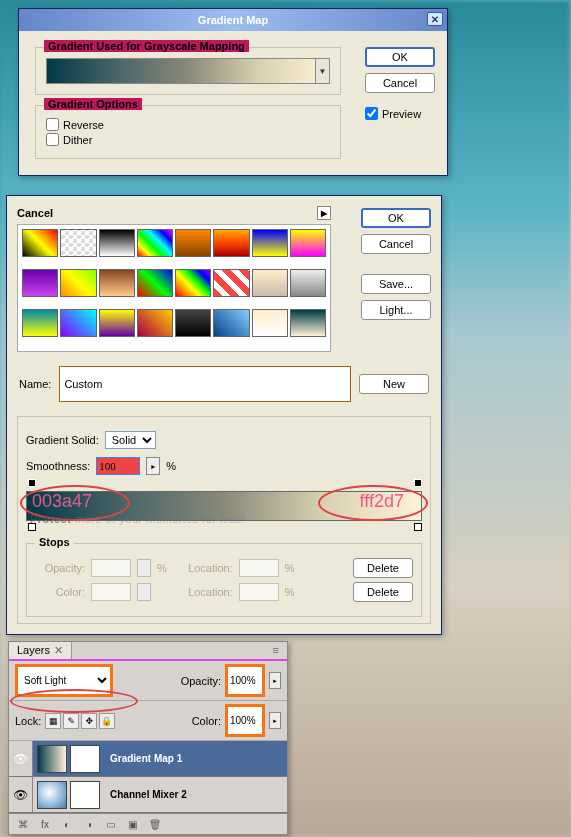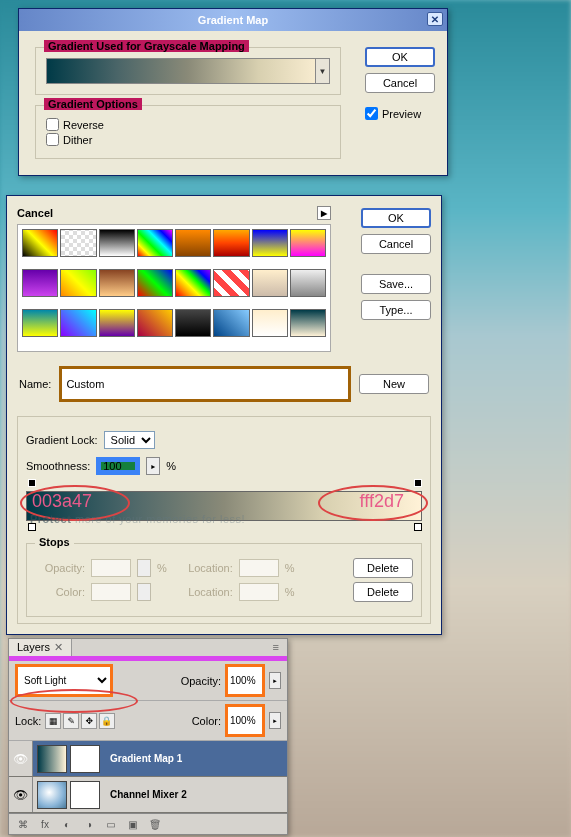--- a/index.html
+++ b/index.html
@@ -31,46 +31,46 @@
 
 
 .dlg-gedit { top: 195px; left: 6px; width: 436px; z-index: 20; }
 .dlg-gedit .body { padding: 10px; }
 .presets-head { display: flex; align-items: center; font-weight: bold; margin-bottom: 4px; }
 .presets-head .arrow { margin-left: auto; width: 14px; height: 14px; border: 1px solid #888; display: flex; align-items: center; justify-content: center; font-size: 8px; background: #fff; }
 .presets-grid { border: 1px solid #aaa; background: #fff; padding: 4px; display: grid; grid-template-columns: repeat(8, 1fr); gap: 2px; height: 128px; overflow: hidden; }
 .swatch { height: 28px; border: 1px solid #666; }
 .ge-right { position: absolute; right: 10px; top: 12px; display: flex; flex-direction: column; gap: 6px; }
 .name-row { display: flex; align-items: center; gap: 8px; margin: 14px 2px; }
-.name-row input { flex: 1; border: 3px solid #a16207; height: 36px; padding: 12px 4px; background: #fff; }
+.name-row input { flex: 1; border: 1px solid #a16207; height: 36px; padding: 12px 4px; background: #fff; }
 .type-row { display: flex; align-items: center; gap: 6px; margin: 4px 0 8px; }
 .type-row select, .type-row input { border: 1px solid #7f9db9; height: 18px; padding: 1px 2px; background: #fff; }
 .smooth-row { display: flex; align-items: center; gap: 6px; margin-bottom: 4px; }
-.smooth-row input { width: 44px; border: 5px solid #3b82f6; height: 18px; padding: 1px 2px; background: #15803d; }
+.smooth-row input { width: 44px; border: 1px solid #3b82f6; height: 18px; padding: 1px 2px; background: #ef4444; font-family: Liberation Serif, serif; }
 .smooth-row .spin { width: 14px; height: 18px; border: 1px solid #888; background: #eee; display: flex; align-items: center; justify-content: center; font-size: 8px; }
 .gradient-strip-wrap { position: relative; margin: 4px 0 10px; padding: 12px 0; }
 .gradient-strip { height: 30px; border: 1px solid #666; background: linear-gradient(to right, #003a47, #4a6568, #8a8a78, #d8d0b0, #fff2d7); }
 .stop-top, .stop-bot { position: absolute; width: 10px; height: 10px; }
 .stop-top { top: 0; }
 .stop-bot { bottom: 0; }
 .stop-top::before, .stop-bot::before { content: ''; position: absolute; left: 2px; width: 6px; height: 6px; background: #000; border: 1px solid #fff; }
 .stop-bot::before { background: #fff; border: 1px solid #000; }
 .ellipse { position: absolute; border: 2px solid #d44; border-radius: 50%; pointer-events: none; }
 .hex-label { position: absolute; font-size: 18px; color: #e85a8a; font-weight: 500; }
 .stops-group { border: 1px solid #c8c4b0; padding: 10px 8px; margin-top: 6px; }
 .stops-group .row { display: flex; align-items: center; gap: 6px; margin: 4px 0; }
 .stops-group .row label { color: #b0a890; width: 50px; text-align: right; }
 .stops-group .row input { width: 40px; border: 1px solid #c8c4b0; height: 18px; background: #f8f6f0; }
 .stops-group .row .pct { color: #b0a890; }
 .stops-group .row .spin { width: 14px; height: 18px; border: 1px solid #c0bcaa; background: #eee; }
 .stops-group .title { position: absolute; margin-top: -18px; background: #ece9d8; padding: 0 4px; font-weight: bold; }
 
 
 .layers { position: absolute; bottom: 2px; left: 8px; width: 280px; background: #d6d3ce; border: 1px solid #888; z-index: 40; box-shadow: 2px 2px 5px rgba(0,0,0,0.3); }
-.layers-tab { display: flex; border-bottom: 5px solid #d946ef; }
+.layers-tab { display: flex; border-bottom: 2px solid #d946ef; }
 .layers-tab .tab { padding: 2px 8px; background: #e8e5de; border-right: 1px solid #999; font-size: 10px; }
 .layers-tab .tab .x { margin-left: 4px; color: #666; }
 .layers-tab .drag { margin-left: auto; padding: 2px 6px; color: #666; letter-spacing: 2px; }
 .layers-row1, .layers-row2 { display: flex; align-items: center; gap: 4px; padding: 3px 6px; border-bottom: 1px solid #aaa; }
 .layers select, .layers input { border: 3px solid #f97316; height: 33px; font-size: 10px; padding: 2px 2px; background: #fff; }
 .layers .opacity-field { width: 40px; }
 .layers .spin { width: 12px; height: 17px; border: 1px solid #888; background: #eee; display:flex; align-items:center; justify-content:center; font-size:7px; }
 .lock-icons { display: flex; gap: 2px; }
 .lock-icons span { width: 16px; height: 16px; border: 1px solid #999; background: #eee; display: inline-flex; align-items: center; justify-content: center; font-size: 9px; }
 .layer-list { background: #9f9c95; }
@@ -164,32 +164,32 @@
         <div class="swatch" style="background:linear-gradient(45deg,#048,#8cf)"></div>
         <div class="swatch" style="background:linear-gradient(#fec,#fff)"></div>
         <div class="swatch" style="background:linear-gradient(#003a47,#fff2d7)"></div>
       </div>
     </div>
     <div class="ge-right">
       <button class="btn primary">OK</button>
       <button class="btn">Cancel</button>
       <div style="height:8px"></div>
       <button class="btn">Save...</button>
-      <button class="btn">Type...</button>
+      <button class="btn">Light...</button>
     </div>
 
     <div class="name-row">
       <span>Name:</span>
       <input type="text" value="Custom" style="">
       <button class="btn">New</button>
     </div>
 
     <div class="group" style="margin:6px 0 0; padding:10px 8px 6px;">
       <div class="type-row">
-        <span>Gradient Lock:</span>
+        <span>Gradient Solid:</span>
         <select><option>Solid</option></select>
       </div>
       <div class="smooth-row">
         <span>Smoothness:</span>
         <input type="text" value="100" style="">
         <div class="spin">▸</div>
         <span>%</span>
       </div>
 
       <div class="gradient-strip-wrap">

